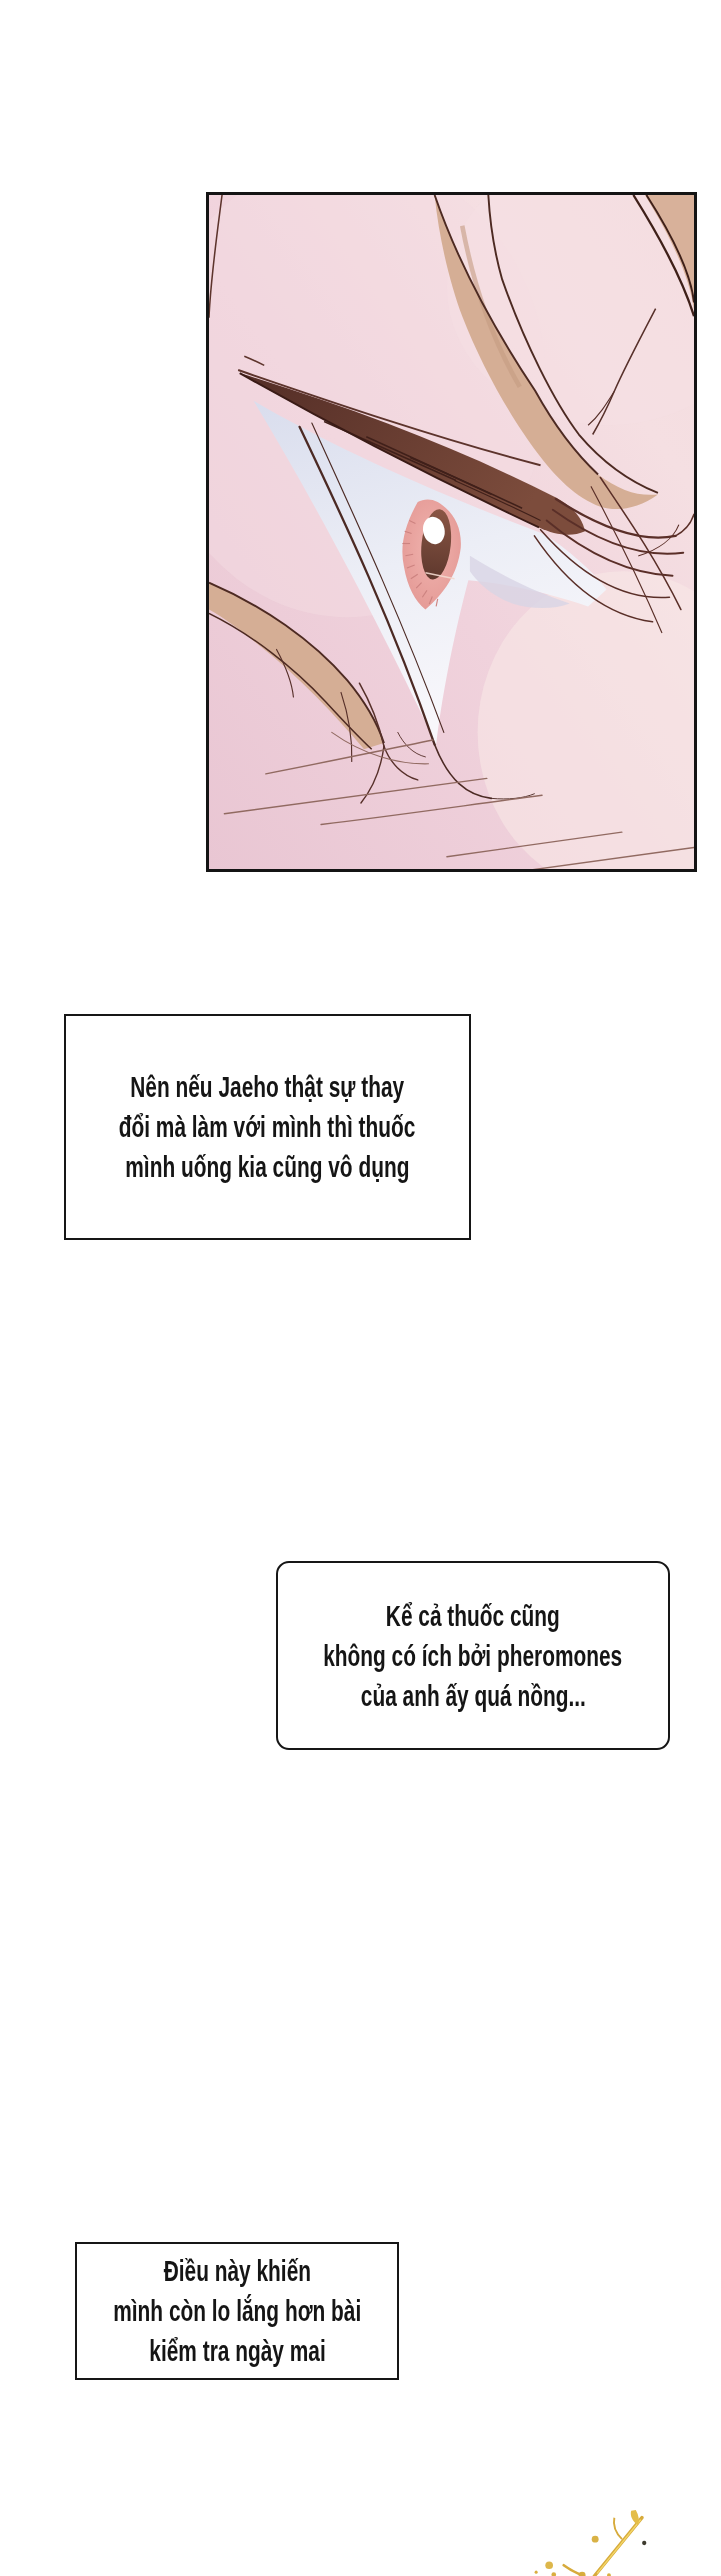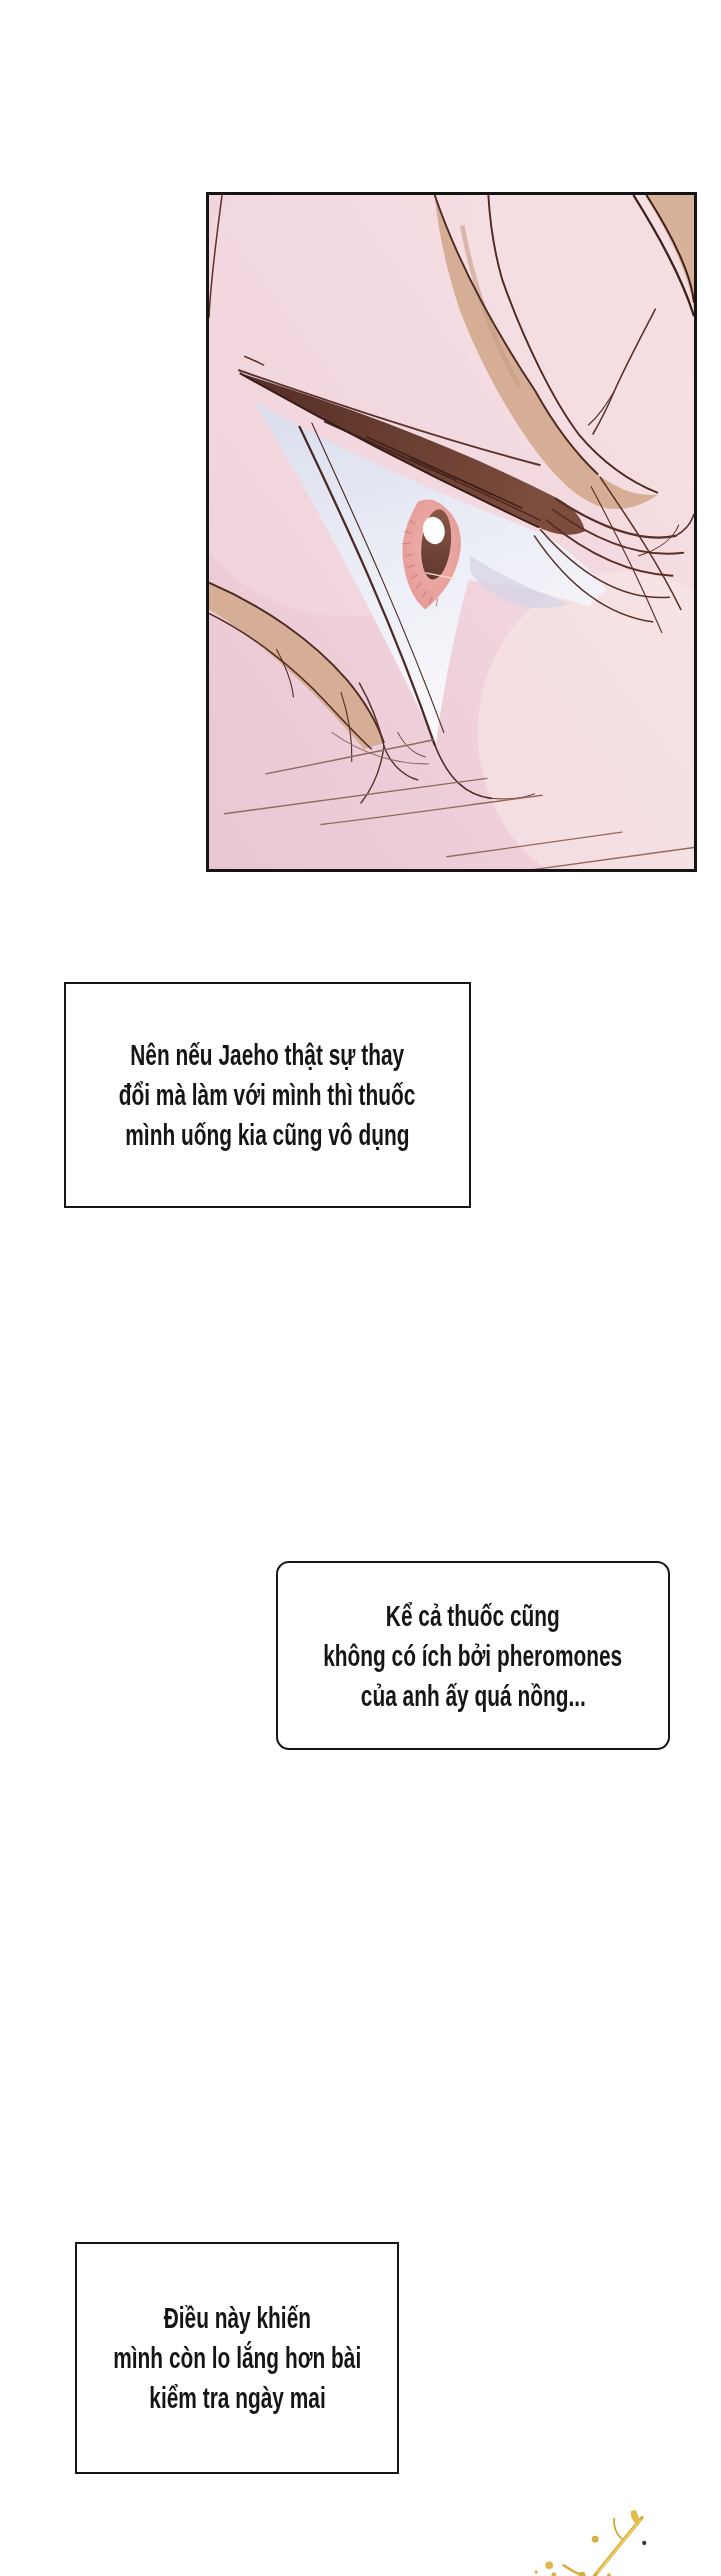--- a/index.html
+++ b/index.html
@@ -6,23 +6,23 @@
   .page{position:relative;width:722px;height:2576px;background:#ffffff;overflow:hidden;
         font-family:"Liberation Sans",sans-serif;}
   .art-panel{position:absolute;left:206px;top:192px;width:491px;height:680px;
              border:3.1px solid #141414;box-sizing:border-box;background:#eecdd8;}
   .art-panel svg{display:block;width:485px;height:674px;}
   .thought-box{position:absolute;background:#ffffff;border:2.3px solid #161616;box-sizing:border-box;
                display:flex;flex-direction:column;justify-content:center;align-items:center;
                text-align:center;}
   .tb-line{display:block;font-weight:bold;font-size:29px;line-height:40px;color:#151515;
            transform:scaleX(0.72);transform-origin:50% 50%;white-space:nowrap;}
-  #box1{left:64px;top:982px;width:407px;height:226px;}
+  #box1{left:64px;top:1014px;width:407px;height:226px;}
   #box2{left:276px;top:1561px;width:394px;height:189px;border-radius:13px;}
-  #box3{left:75px;top:2242px;width:324px;height:232px;}
+  #box3{left:75px;top:2242px;width:324px;height:138px;}
   .gold-decoration{position:absolute;left:530px;top:2510px;width:138px;height:66px;overflow:hidden;}
 </style>
 </head>
 <body>
 
 <div class="page">
 
   <div class="art-panel">
     <svg viewBox="0 0 632 878" preserveAspectRatio="none">
       <defs>

